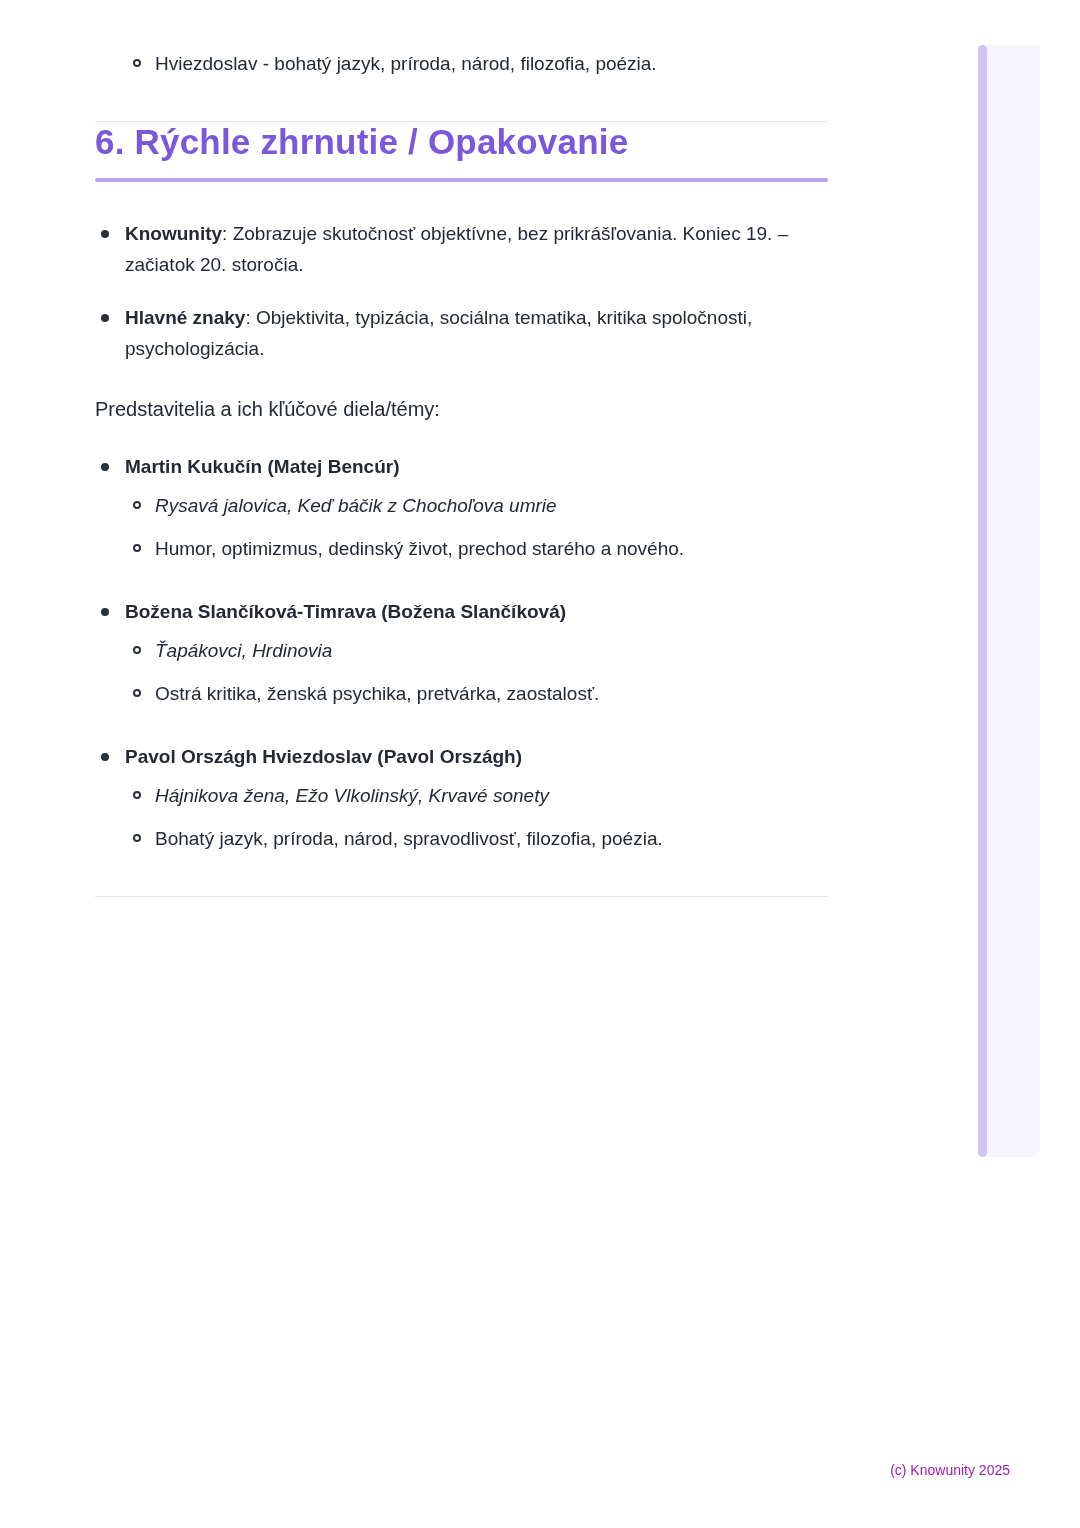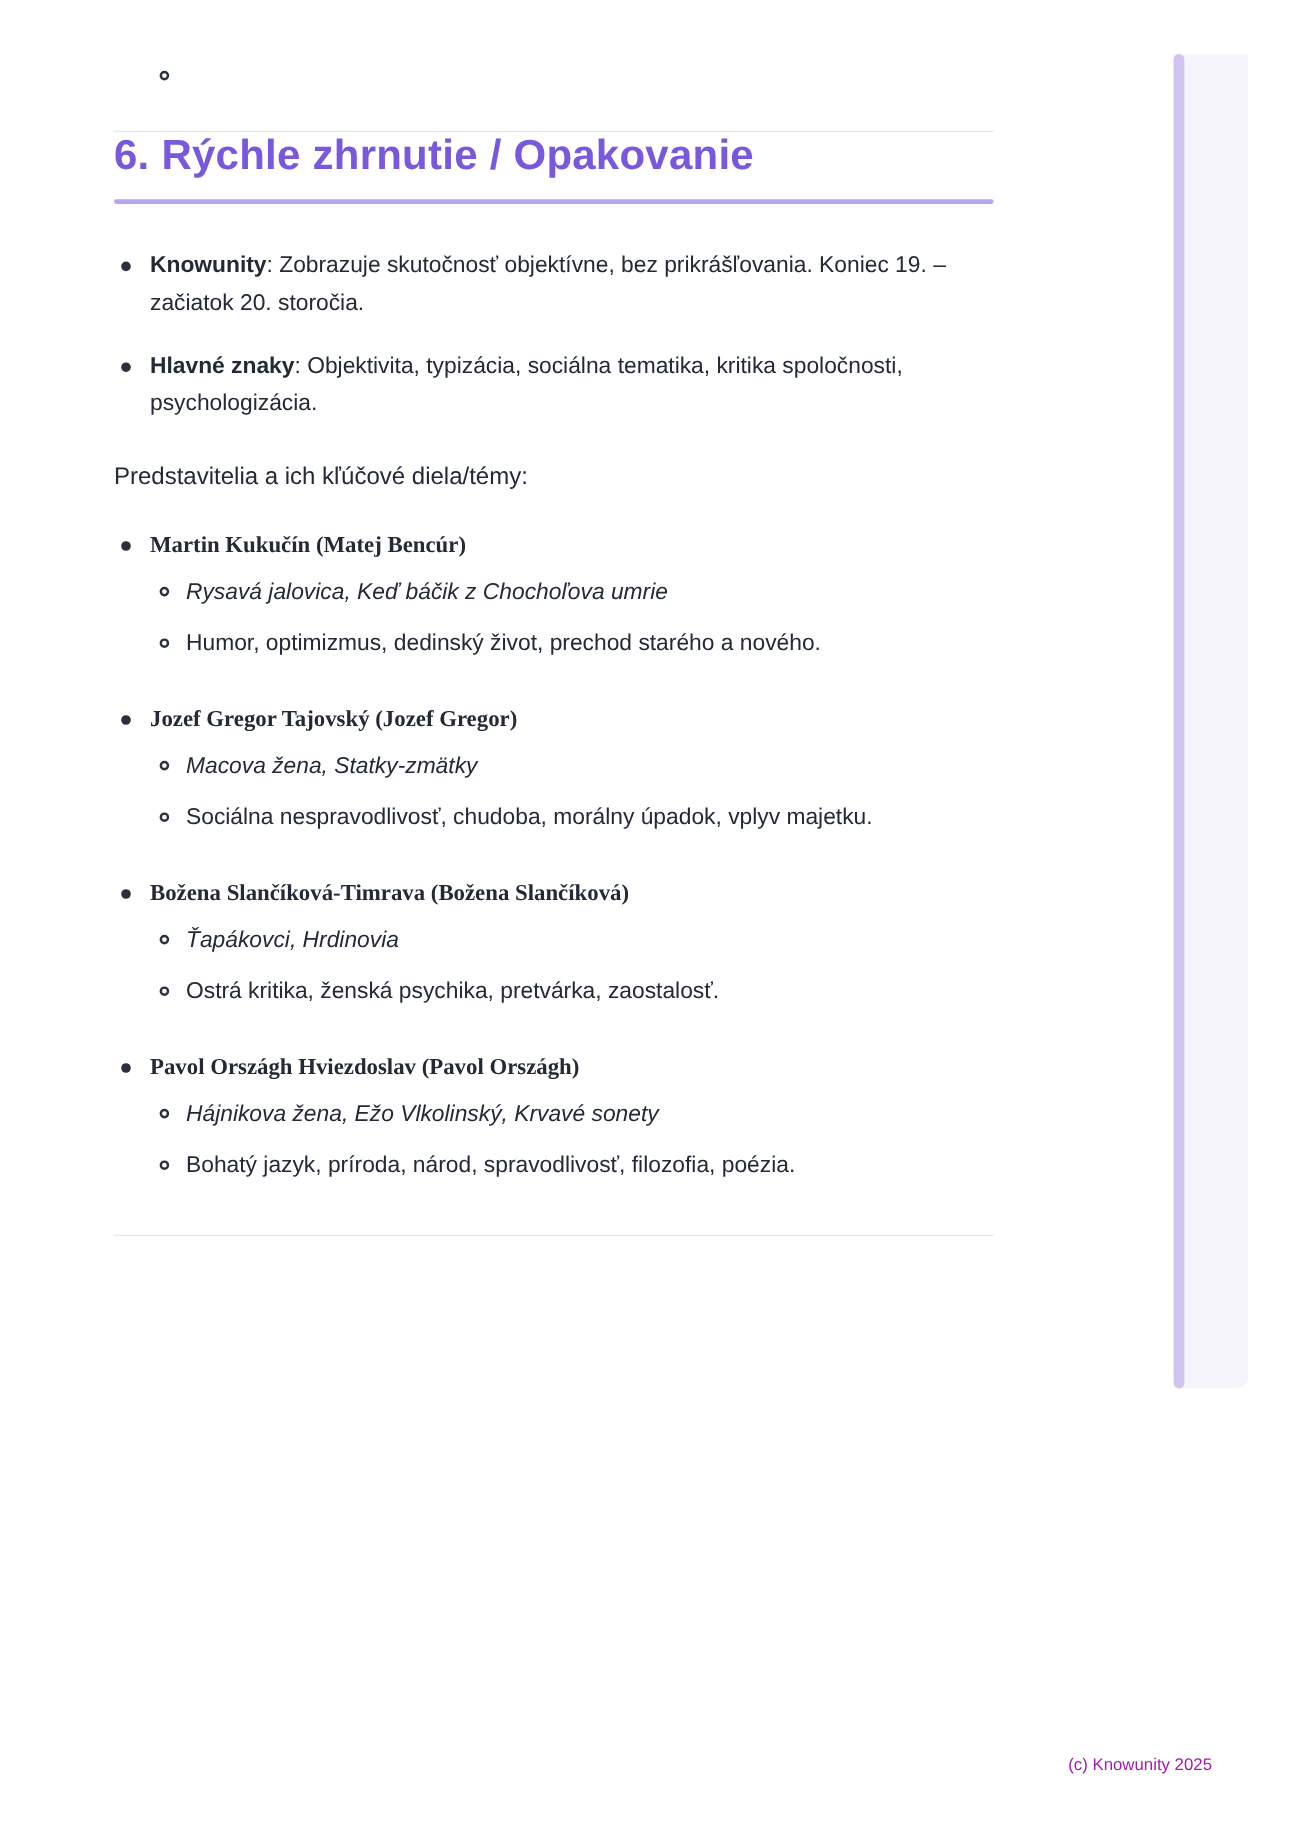--- a/index.html
+++ b/index.html
@@ -53,21 +53,21 @@
     background: #b9a5ef;
     border-radius: 2px;
   }
   .points { margin-top: 36px; }
   .point { margin-bottom: 22px; }
   .subheading {
     font-size: 20px; font-weight: 400;
     margin: 34px 0 30px 0;
   }
   .author-group { margin-bottom: 32px; }
-  .author-name { margin-bottom: 8px; font-family: Liberation Serif, serif; }
+  .author-name { margin-bottom: 8px; }
   .author-name .txt { font-weight: 700; }
   .works { margin-bottom: 12px; }
   .final-divider { margin-top: 22px; }
 
   .edge-panel {
     position: absolute;
     top: 45px;
     right: 40px;
     width: 62px;
     height: 1112px;
@@ -93,20 +93,21 @@
 <body>
 
 <div class="edge-panel">
   <div class="edge-bar"></div>
 </div>
 
 <main class="content">
 
   <div class="li l2 intro-sub">
     <span class="marker ring"></span>
+    <p class="txt">Hviezdoslav - bohatý jazyk, príroda, národ, filozofia, poézia.</p>
   </div>
 
 
   <hr class="divider">
 
   <h1 class="section-title">6. Rýchle zhrnutie / Opakovanie</h1>
   <div class="title-underline"></div>
 
   <div class="points">
     <div class="li point">
@@ -129,34 +130,20 @@
     <div class="li l2 works">
       <span class="marker ring"></span>
       <p class="txt em">Rysavá jalovica, Keď báčik z Chochoľova umrie</p>
     </div>
     <div class="li l2">
       <span class="marker ring"></span>
       <p class="txt">Humor, optimizmus, dedinský život, prechod starého a nového.</p>
     </div>
   </div>
 
-  <div class="author-group">
-    <div class="li author-name">
-      <span class="marker dot"></span>
-      <p class="txt">Jozef Gregor Tajovský (Jozef Gregor)</p>
-    </div>
-    <div class="li l2 works">
-      <span class="marker ring"></span>
-      <p class="txt em">Macova žena, Statky-zmätky</p>
-    </div>
-    <div class="li l2">
-      <span class="marker ring"></span>
-      <p class="txt">Sociálna nespravodlivosť, chudoba, morálny úpadok, vplyv majetku.</p>
-    </div>
-  </div>
 
   <div class="author-group">
     <div class="li author-name">
       <span class="marker dot"></span>
       <p class="txt">Božena Slančíková-Timrava (Božena Slančíková)</p>
     </div>
     <div class="li l2 works">
       <span class="marker ring"></span>
       <p class="txt em">Ťapákovci, Hrdinovia</p>
     </div>

